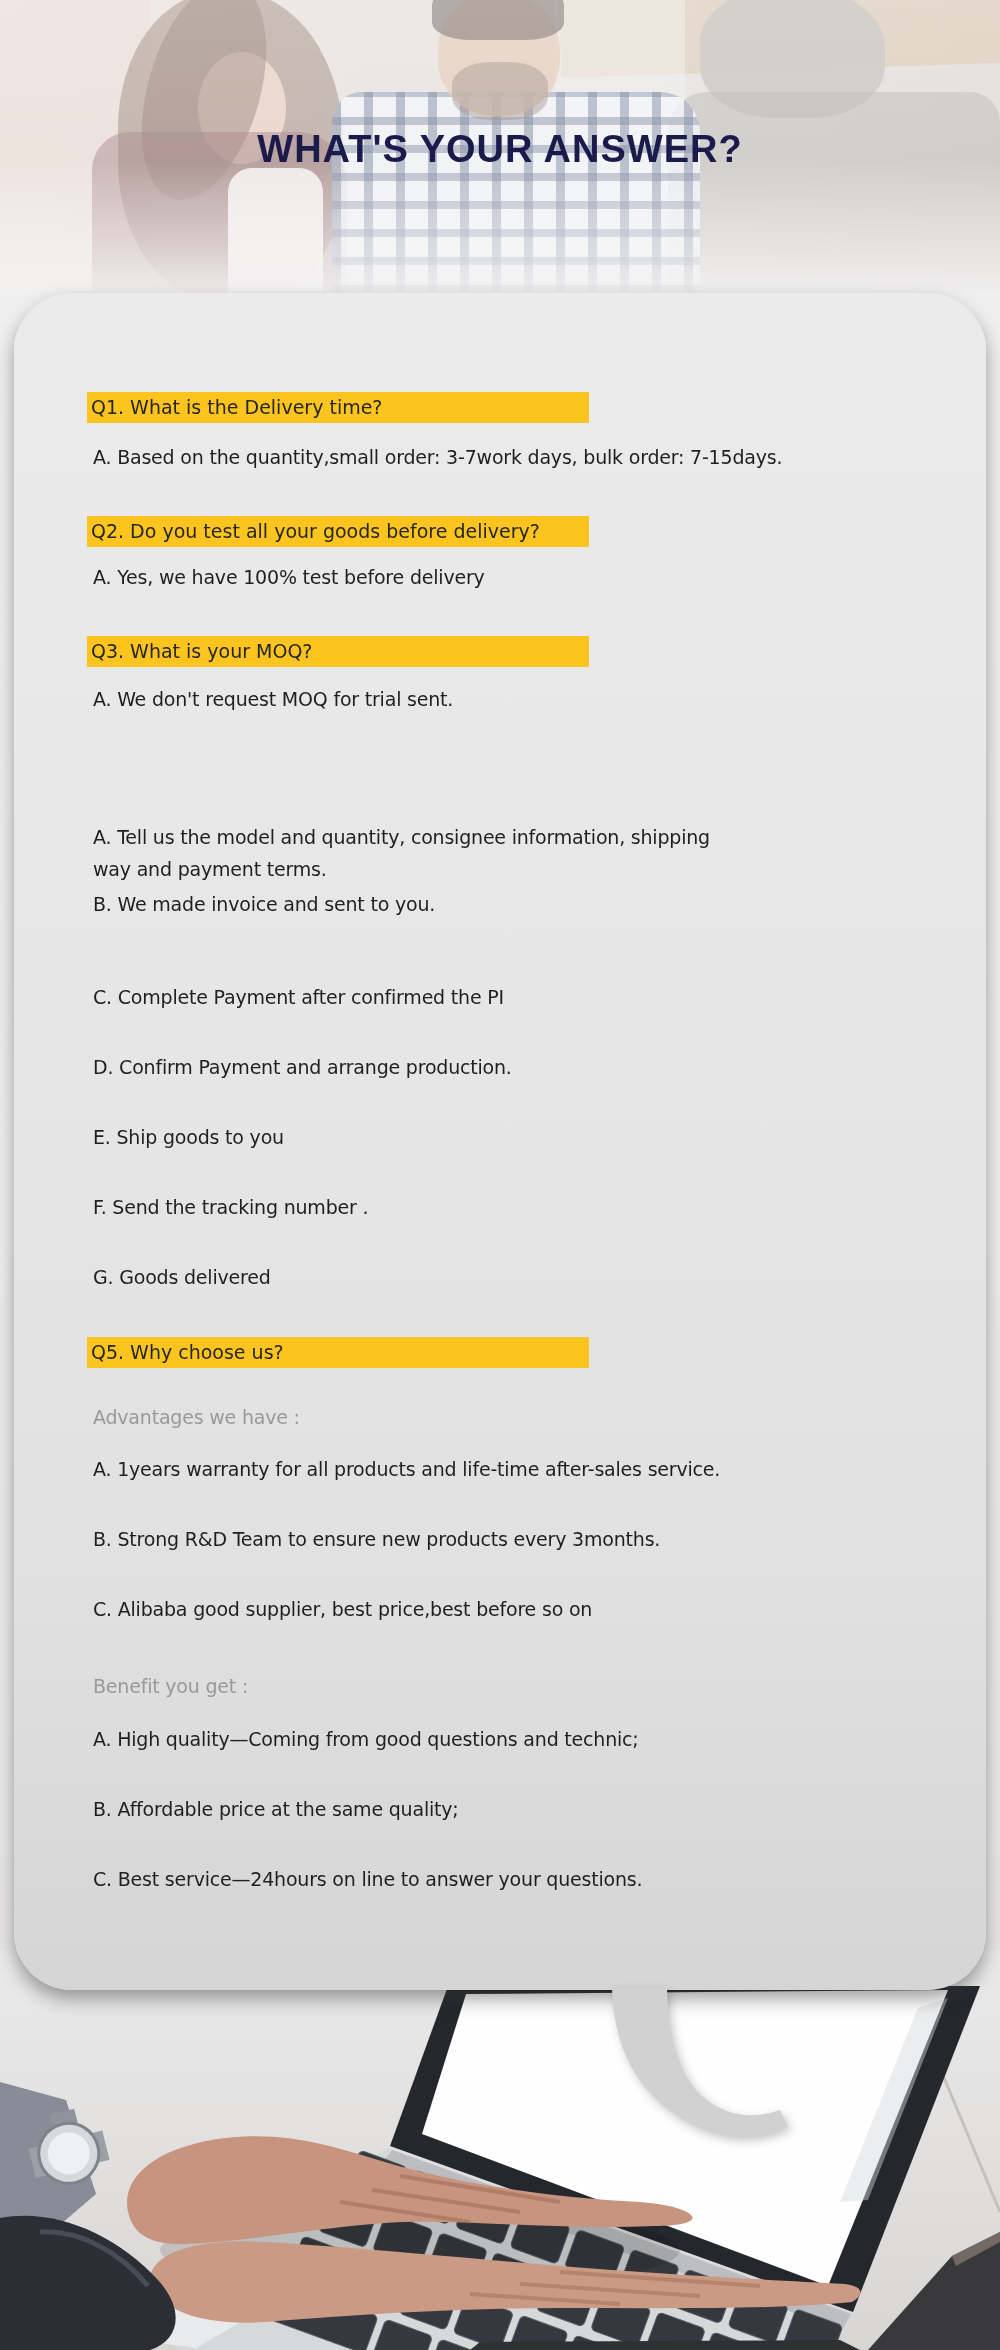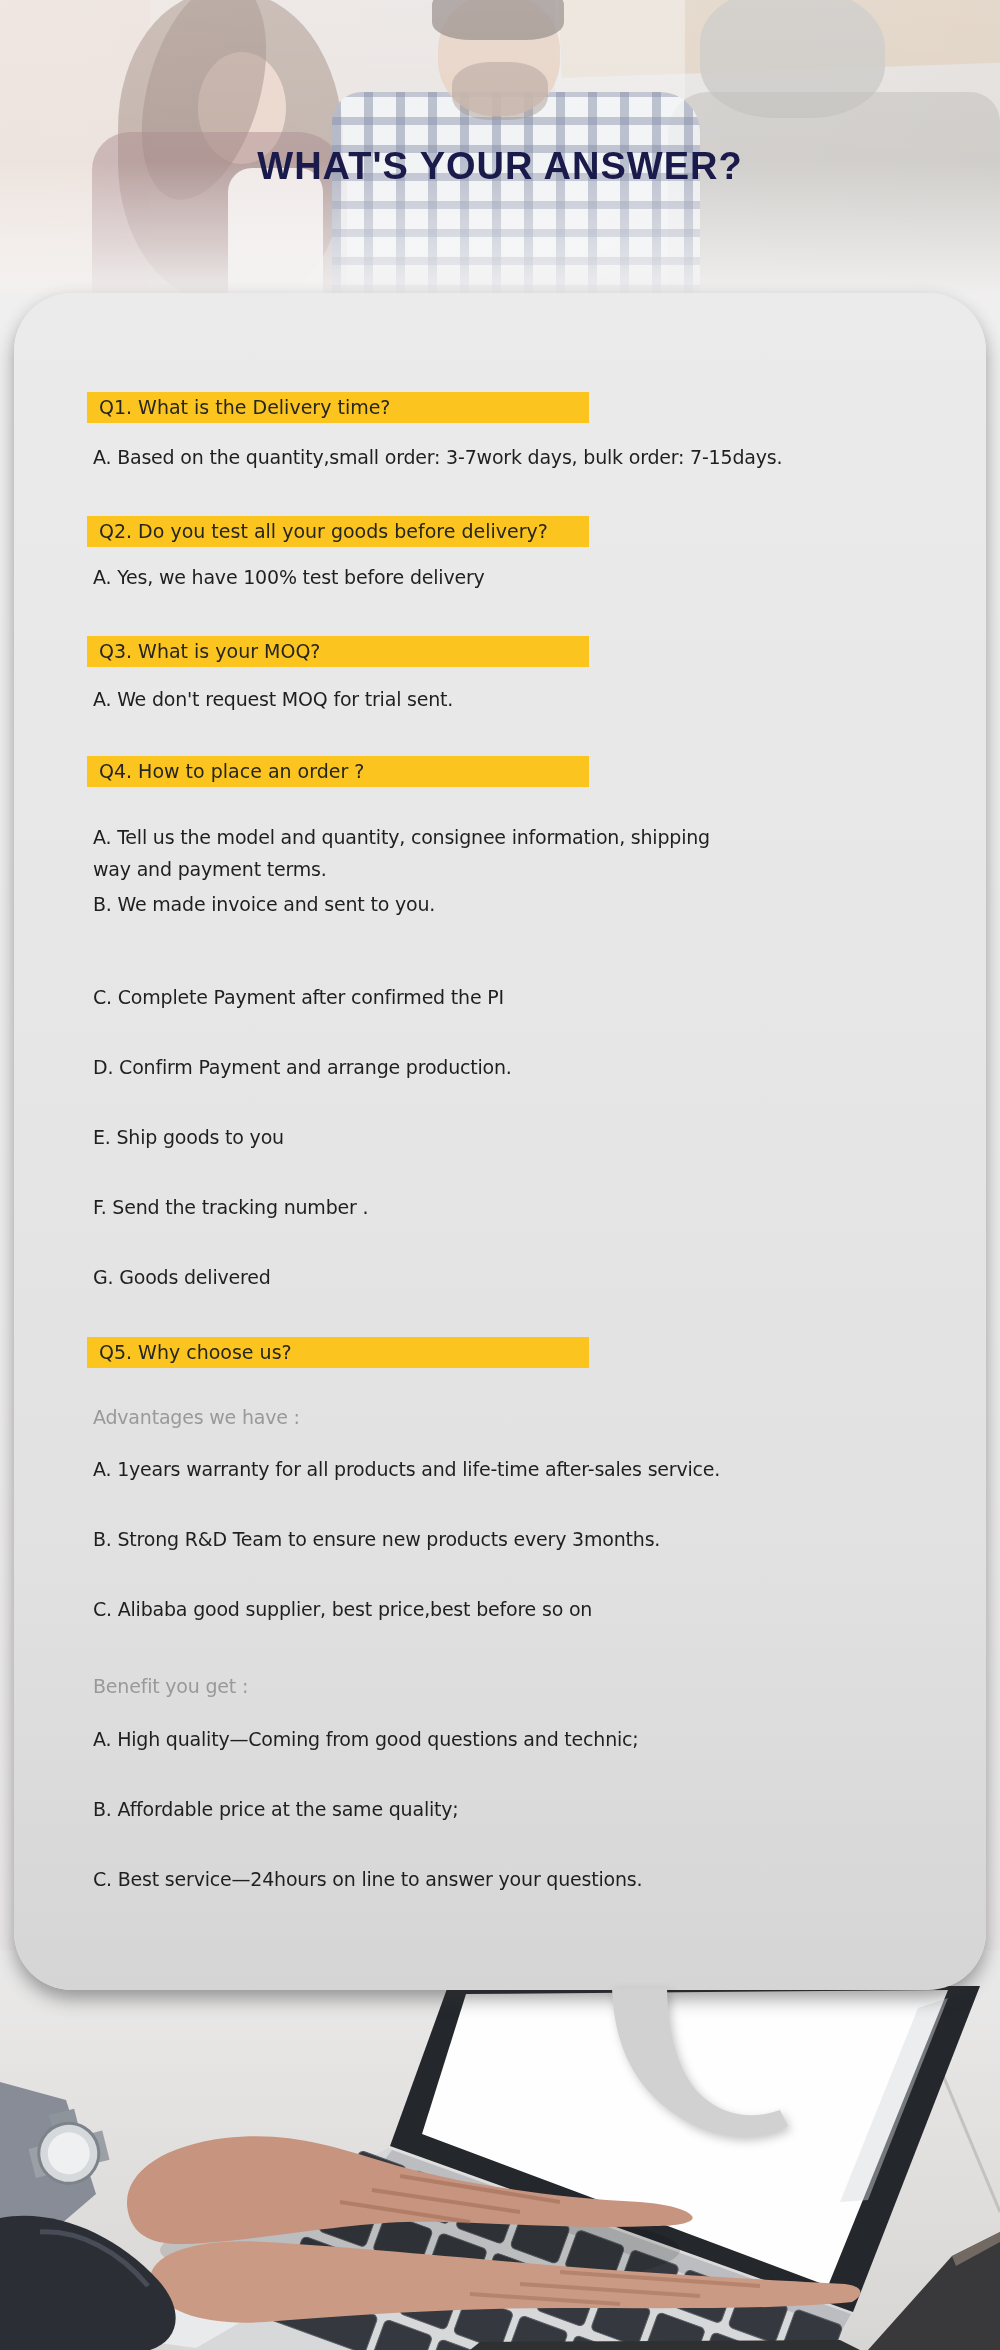--- a/index.html
+++ b/index.html
@@ -22,29 +22,29 @@
            background-color:rgba(236,239,245,.78);
            background-image:repeating-linear-gradient(90deg,rgba(40,55,100,.5) 0 9px,rgba(255,255,255,0) 9px 32px),
                             repeating-linear-gradient(0deg,rgba(40,55,100,.45) 0 8px,rgba(255,255,255,0) 8px 28px);}
   .m-head{left:438px;top:-6px;width:122px;height:122px;border-radius:46%;background:rgba(214,178,152,.85);}
   .m-hair{left:432px;top:-18px;width:132px;height:58px;border-radius:40% 40% 30% 30%;background:rgba(62,46,40,.7);}
   .m-beard{left:452px;top:62px;width:96px;height:58px;border-radius:40%;background:rgba(96,72,60,.45);}
   .r-hair{left:700px;top:-12px;width:185px;height:130px;border-radius:42% 46% 40% 40%;background:rgba(168,164,160,.85);}
   .r-shirt{left:668px;top:92px;width:332px;height:201px;border-radius:40px 30px 0 0;background:rgba(148,144,136,.55);}
   .h-overlay{left:0;top:0;width:1000px;height:293px;
              background:linear-gradient(180deg,rgba(255,255,255,.48) 0%,rgba(255,255,255,.42) 55%,rgba(250,250,250,.72) 85%,rgba(243,242,242,.95) 100%);}
-  .hero h1{position:absolute;left:0;right:0;top:128px;margin:17px;text-align:center;z-index:5;
+  .hero h1{position:absolute;left:0;right:0;top:128px;margin:0;text-align:center;z-index:5;
            font-family:"Liberation Sans",sans-serif;font-weight:700;font-size:38px;letter-spacing:1px;
            color:#1a1a4b;}
   
   .panel{position:absolute;left:14px;top:293px;width:972px;height:1697px;border-radius:58px;z-index:2;
          background:linear-gradient(180deg,#ecebeb 0%,#e7e6e6 45%,#e2e1e1 75%,#d6d5d5 100%);
          box-shadow:0 9px 18px rgba(50,50,50,.45);}
   .q-bar{position:absolute;left:73px;width:502px;height:31px;background:#FCC41F;
-         font-size:19px;line-height:31px;padding-left:12px;box-sizing:border-box;color:#262620;white-space:nowrap;}
+         font-size:19px;line-height:31px;padding-left:4px;box-sizing:border-box;color:#262620;white-space:nowrap;}
   .ans{position:absolute;left:79px;font-size:19px;line-height:22px;color:#1f1f1f;letter-spacing:-0.2px;white-space:nowrap;}
   .sub{color:#9a999a;}
   
   .tail{position:absolute;left:560px;top:1978px;z-index:3;filter:drop-shadow(3px 4px 5px rgba(0,0,0,.22));}
   
   .shot{position:absolute;left:0;top:1950px;width:1000px;height:400px;z-index:1;
         background:linear-gradient(180deg,#ebeaea 0%,#e2e1e0 45%,#d8d6d5 100%);}
 </style>
 </head>
 <body>
@@ -73,21 +73,20 @@
   <div class="panel">
     <div class="q-bar" style="top:99px">Q1. What is the Delivery time?</div>
     <div class="ans" style="top:153px">A. Based on the quantity,small order: 3-7work days, bulk order: 7-15days.</div>
 
     <div class="q-bar" style="top:223px">Q2. Do you test all your goods before delivery?</div>
     <div class="ans" style="top:273px">A. Yes, we have 100% test before delivery</div>
 
     <div class="q-bar" style="top:343px">Q3. What is your MOQ?</div>
     <div class="ans" style="top:395px">A. We don't request MOQ for trial sent.</div>
 
-    <div class="q-bar" style="top:463px">Q4. How to place an order ?</div>
     <div class="ans" style="top:533px">A. Tell us the model and quantity, consignee information, shipping</div>
     <div class="ans" style="top:565px">way and payment terms.</div>
     <div class="ans" style="top:600px">B. We made invoice and sent to you.</div>
     <div class="ans" style="top:693px">C. Complete Payment after confirmed the PI</div>
     <div class="ans" style="top:763px">D. Confirm Payment and arrange production.</div>
     <div class="ans" style="top:833px">E. Ship goods to you</div>
     <div class="ans" style="top:903px">F. Send the tracking number .</div>
     <div class="ans" style="top:973px">G. Goods delivered</div>
 
     <div class="q-bar" style="top:1044px">Q5. Why choose us?</div>

